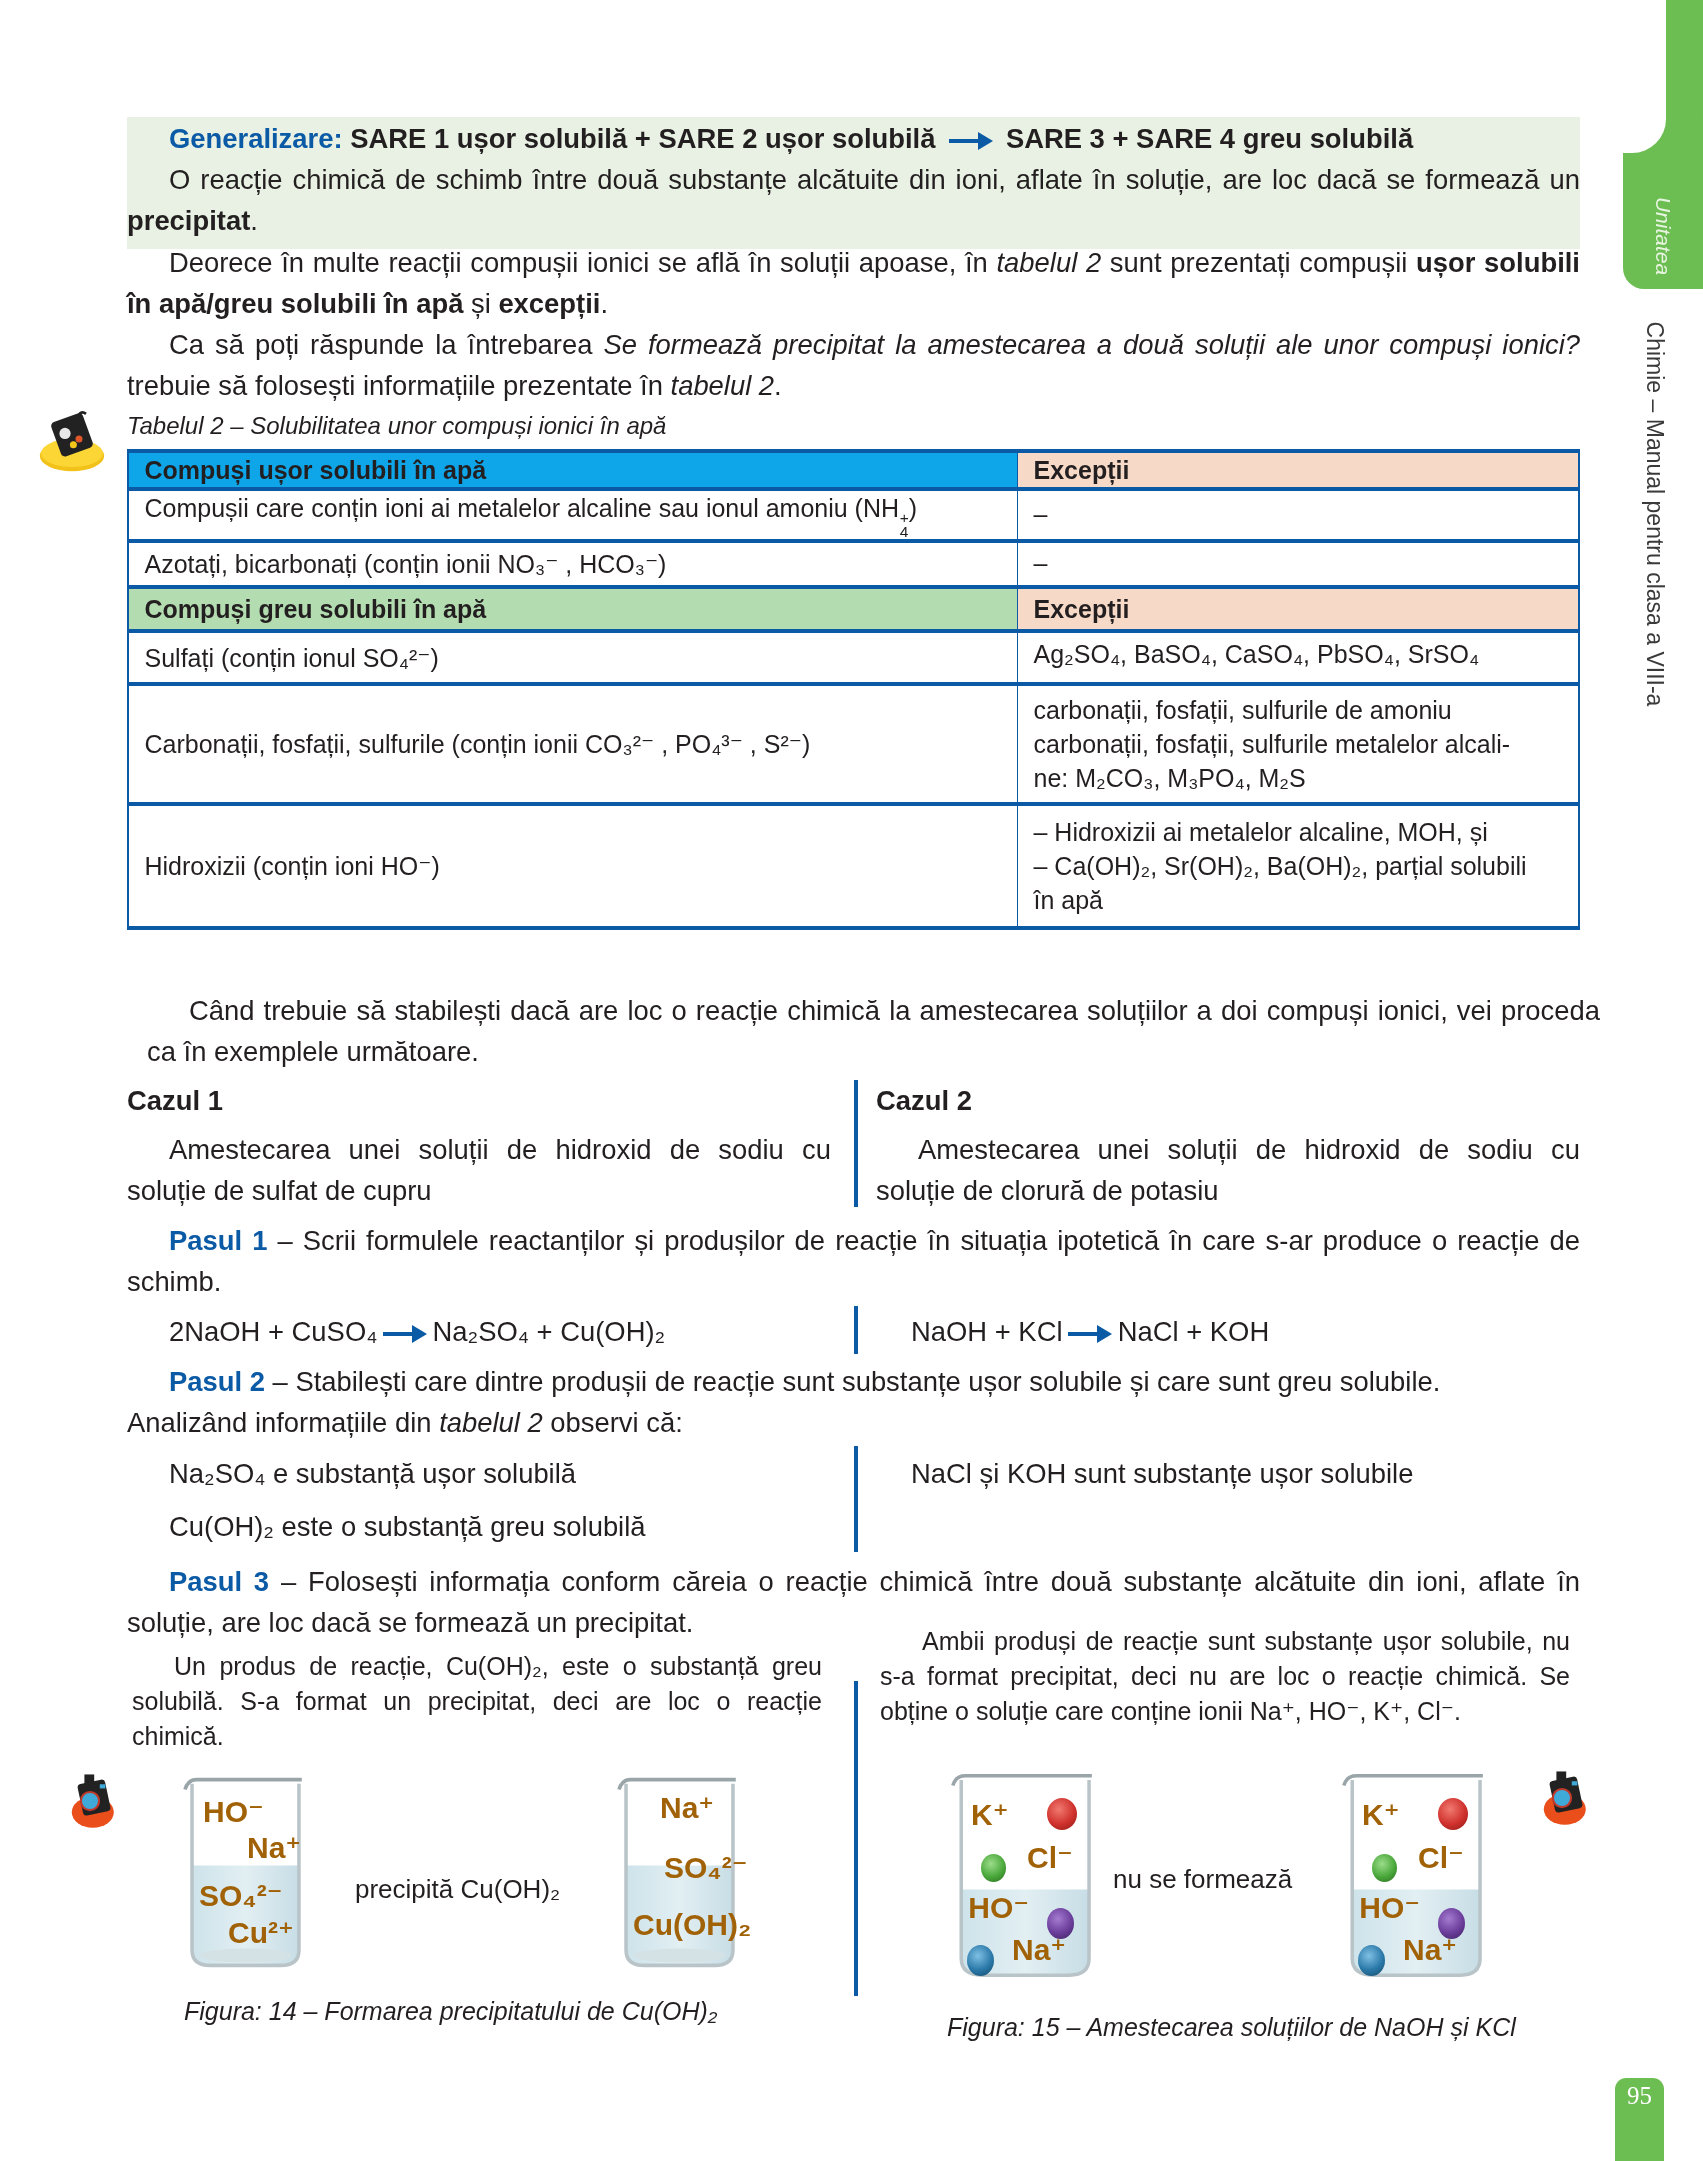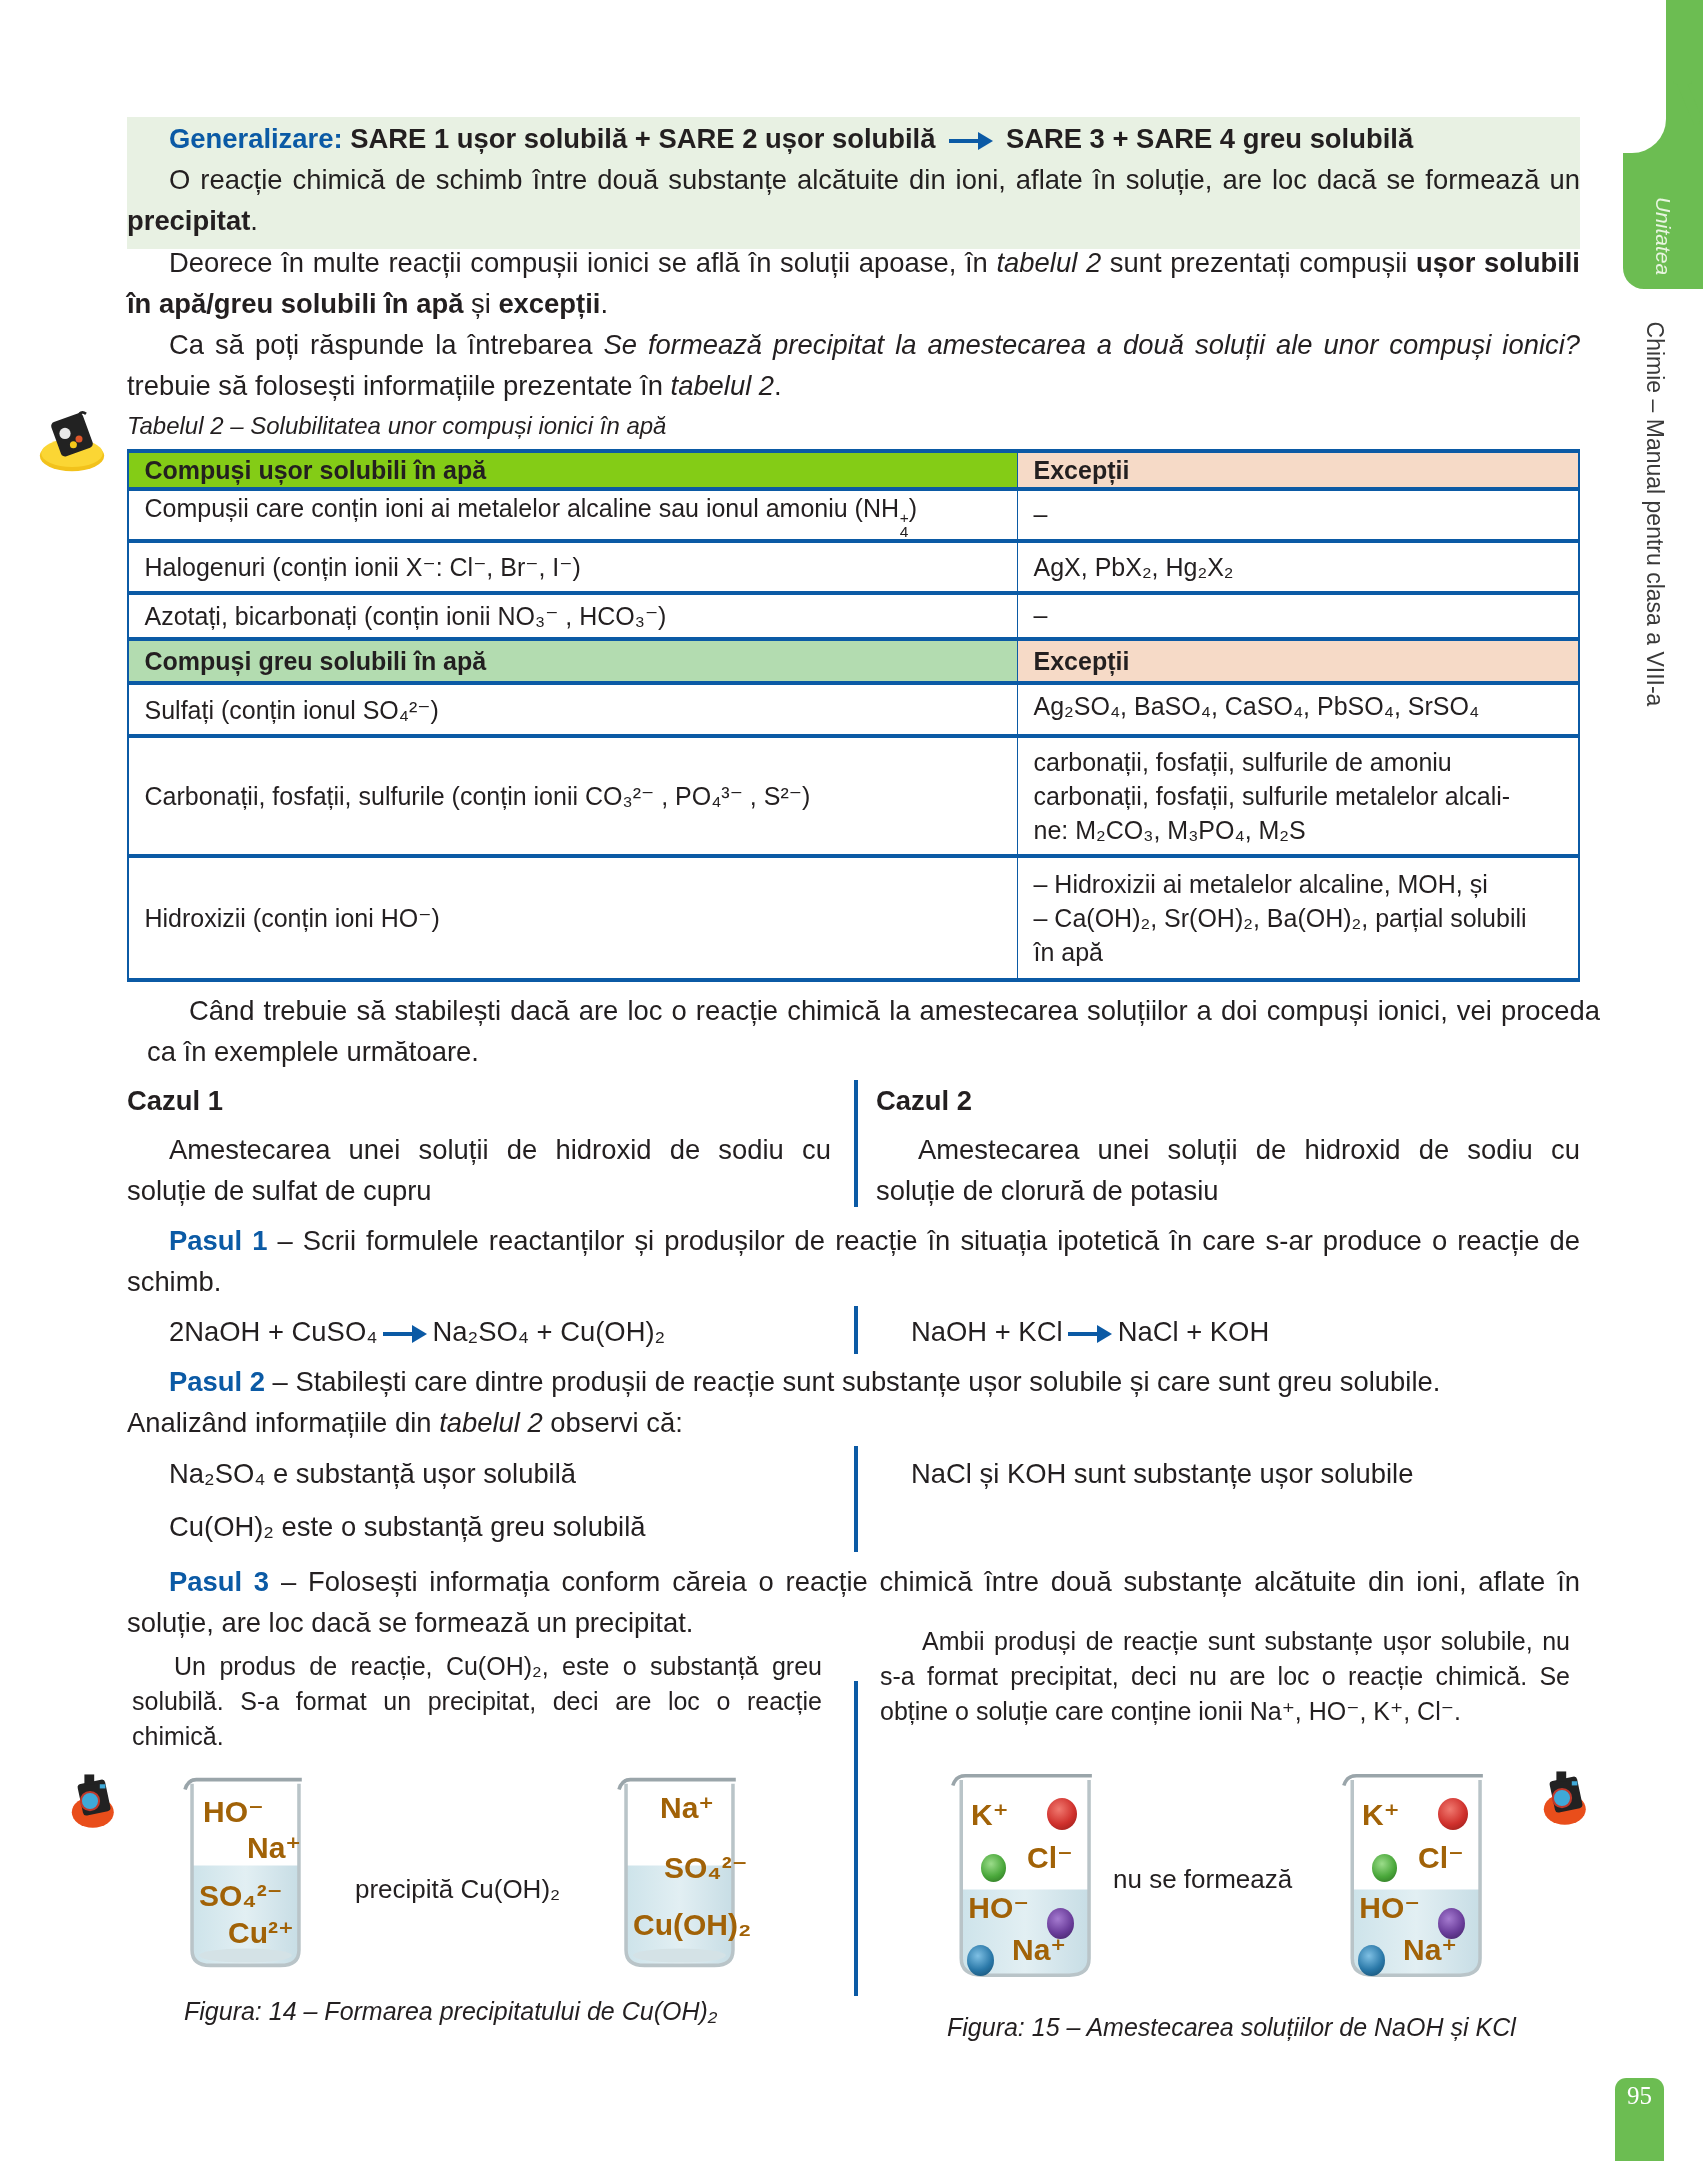--- a/index.html
+++ b/index.html
@@ -35,21 +35,21 @@
   .arrow { display: inline-block; width: 44px; height: 14px; position: relative; vertical-align: middle; margin: 0 5.6px; }
   .arrow::before { content: ""; position: absolute; left: 0; top: 5px; width: 31px; height: 4.2px; background: #0b5aa5; }
   .arrow::after { content: ""; position: absolute; right: 0; top: -2.1px; border-left: 15.5px solid #0b5aa5; border-top: 9.1px solid transparent; border-bottom: 9.1px solid transparent; }
 
   
   #table-caption { left: 127px; top: 412px; font-style: italic; font-size: 24px; color: #231f20; }
   #solubility-table { left: 127px; top: 449px; width: 1453px; border-collapse: collapse; font-size: 25px; }
   #solubility-table td { border: 1.4px solid #0b5aa5; padding: 0 15.5px; vertical-align: middle; line-height: 34px; }
   #solubility-table tr { border-top: 4.2px solid #0b5aa5; }
   #solubility-table { border-top: 4.2px solid #0b5aa5; border-bottom: 4.2px solid #0b5aa5; border-left: 2.1px solid #0b5aa5; border-right: 2.1px solid #0b5aa5; }
-  .th-blue { background: #84cc16; font-weight: bold; }
+  .th-blue { background: #0ea5e9; font-weight: bold; }
   .th-green { background: #b3dcb0; font-weight: bold; }
   .th-peach { background: #f6dac7; font-weight: bold; }
   .col1 { width: 857px; }
 
   .divider { position: absolute; left: 854px; width: 3.5px; background: #0b5aa5; }
   .col-left { position: absolute; left: 127px; width: 704px; font-size: 27.4px; line-height: 41px; }
   .col-right { position: absolute; left: 876px; width: 704px; font-size: 27.4px; line-height: 41px; }
   .small { font-size: 25px; line-height: 35px; text-align: justify; }
   .heading { font-weight: bold; }
 
@@ -109,24 +109,20 @@
       <tr style="height:38px">
     <td class="th-blue col1">Compuși ușor solubili în apă</td>
     <td class="th-peach">Excepții</td>
   </tr>
   <tr style="height:52px">
     <td><span>Compușii care conțin ioni ai metalelor alcaline sau ionul amoniu (</span><span><span>NH</span><span class="ion">
               <span class="s">+</span>
               <span class="b">4</span>
             </span></span><span>)</span></td>
     <td style="vertical-align:top; padding-top:5.6px;">–</td>
-  </tr>
-  <tr style="height:52px">
-    <td>Halogenuri (conțin ionii X⁻: Cl⁻, Br⁻, I⁻)</td>
-    <td>AgX, PbX₂, Hg₂X₂</td>
   </tr>
   <tr style="height:46px">
     <td>Azotați, bicarbonați (conțin ionii NO₃⁻ , HCO₃⁻)</td>
     <td style="vertical-align:top; padding-top:2.8px;">–</td>
   </tr>
   <tr style="height:44px">
     <td class="th-green col1">Compuși greu solubili în apă</td>
     <td class="th-peach">Excepții</td>
   </tr>
   <tr style="height:53px">

